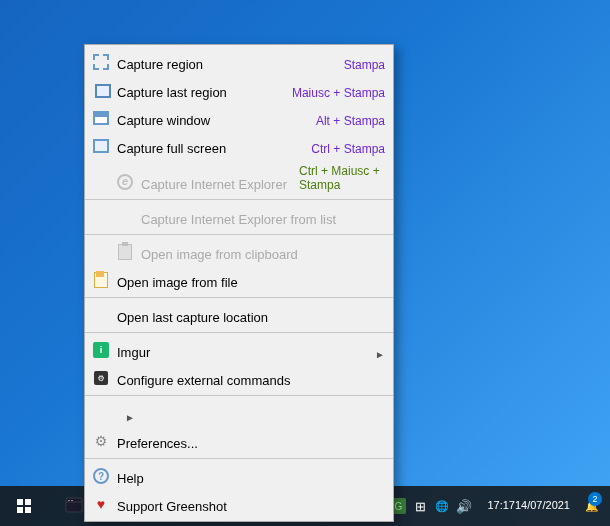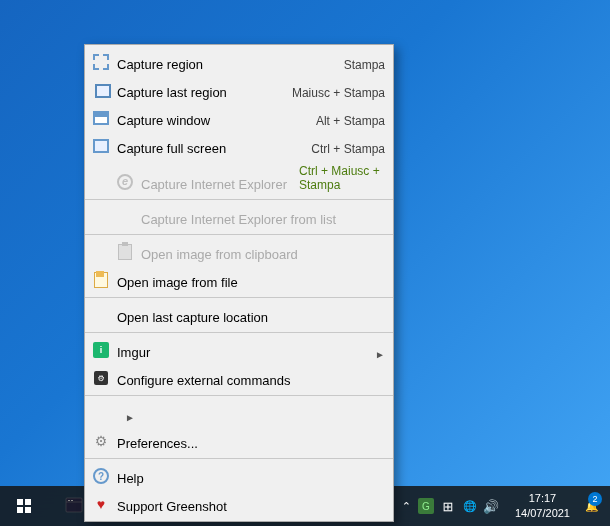--- a/index.html
+++ b/index.html
@@ -79,21 +79,20 @@
       height: 20px;
       display: flex;
       align-items: center;
       justify-content: center;
       cursor: pointer;
       margin: 0 1px;
     }
 
     .taskbar-clock {
       display: flex;
-      flex-direction: column;
       align-items: center;
       justify-content: center;
       padding: 0 8px;
       color: white;
       font-size: 11px;
       line-height: 1.4;
     }
 
     .taskbar-notification {
       width: 28px;
@@ -160,21 +159,21 @@
       justify-content: center;
       flex-shrink: 0;
     }
 
     .menu-item-label {
       flex: 1;
       white-space: nowrap;
     }
 
     .menu-item-shortcut {
-      color: #404040;
+      color: #6d28d9;
       font-size: 12px;
       margin-left: 12px;
     }
 
     .menu-item.disabled .menu-item-shortcut {
       color: #4d7c0f;
     }
 
     .menu-item-arrow {
       margin-left: 8px;

